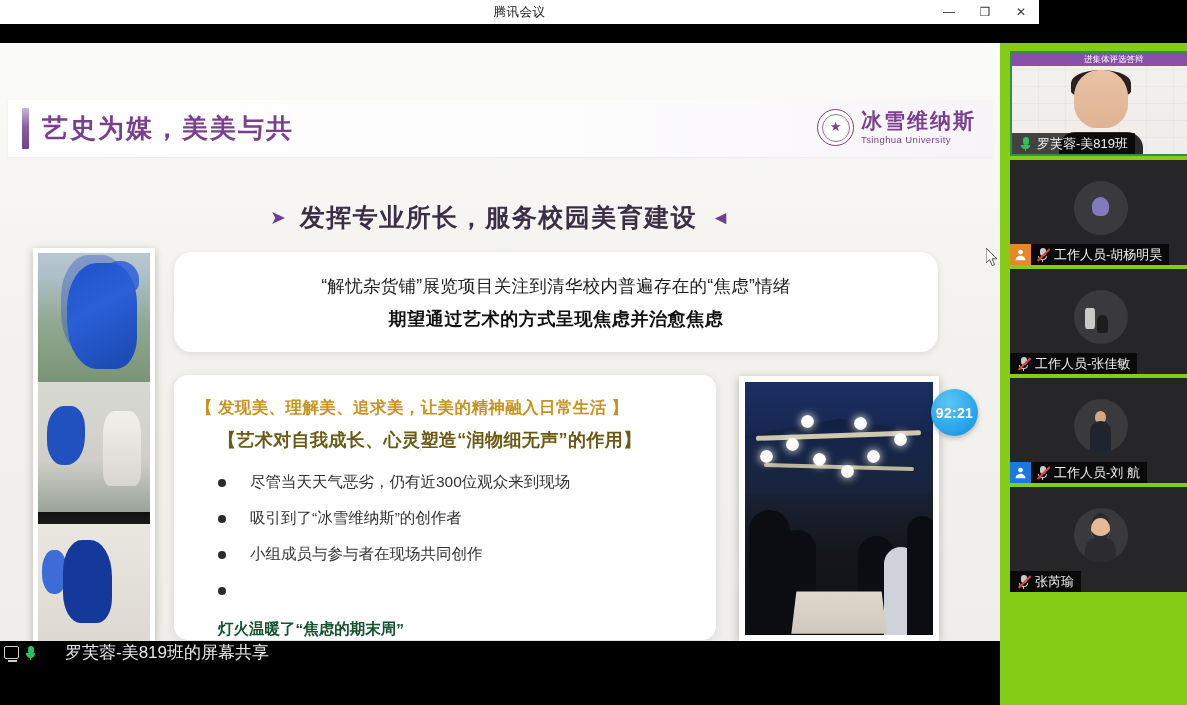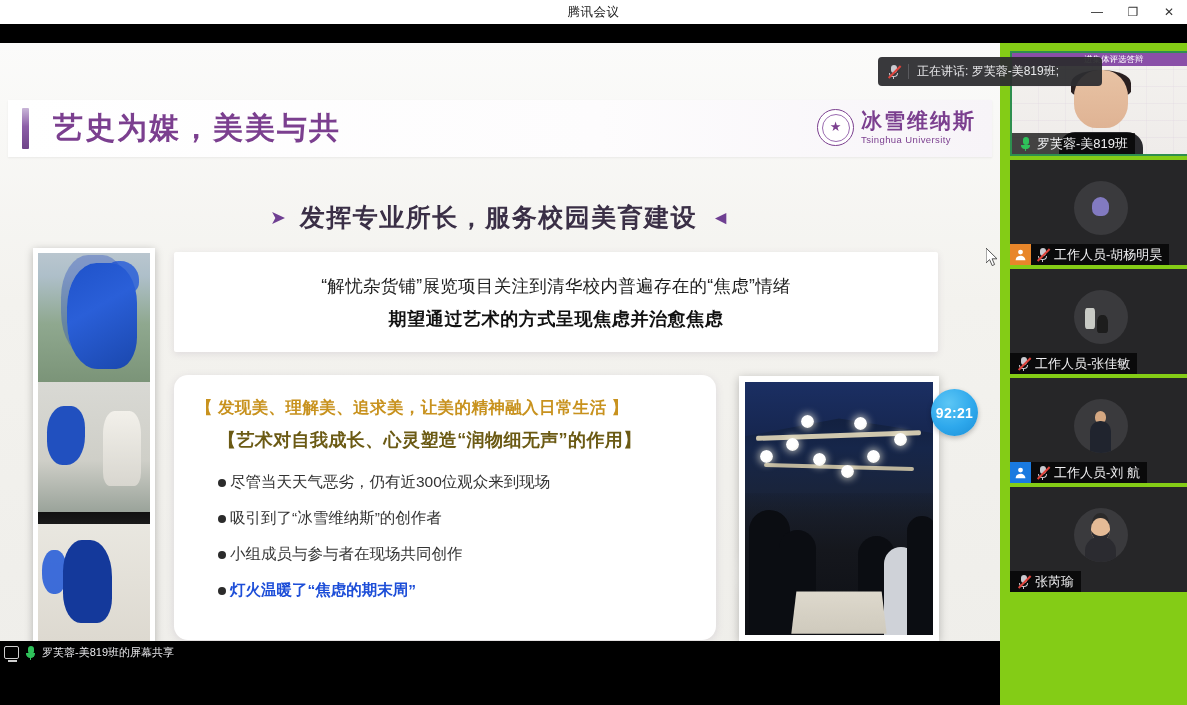--- a/index.html
+++ b/index.html
@@ -1,20 +1,20 @@
 <!DOCTYPE html>
 <html><head>
 <meta charset="utf-8">
 <style>
   * { margin:0; padding:0; box-sizing:border-box; }
   html,body { width:1187px; height:705px; overflow:hidden; background:#000; }
   body { font-family:"Liberation Sans", sans-serif; }
 
   
-  .titlebar{position:absolute;left:0;top:0;width:1187px;height:24px;background:#ffffff;
+  .titlebar{position:absolute;left:0;top:0;width:1039px;height:24px;background:#ffffff;
     display:flex;align-items:center;justify-content:center;}
   .titlebar .apptitle{font-size:12.5px;color:#1a1a1a;letter-spacing:.5px;}
   .wincontrols{position:absolute;right:0;top:0;height:24px;display:flex;}
   .wincontrols .wbtn{width:36px;height:24px;display:flex;align-items:center;justify-content:center;
     color:#333;font-size:12px;}
 
   
   .appbody{position:absolute;left:0;top:24px;width:1187px;height:681px;background:#000;}
 
   
@@ -33,21 +33,21 @@
       radial-gradient(ellipse 58px 66px at 540px 72px,#ffffff 0 60%,rgba(255,255,255,0) 70%),
       radial-gradient(ellipse 66px 70px at 660px 92px,#ffffff 0 60%,rgba(255,255,255,0) 72%);
     filter:blur(1px);}
 
   
   .slidehead{position:absolute;left:8px;top:57px;width:984px;height:57px;
     background:linear-gradient(90deg,#ffffff 0%,#fdfcfd 60%,#f7f4f8 100%);
     box-shadow:0 1px 2px rgba(0,0,0,.06);display:flex;align-items:center;}
   .slidehead .accent{width:7px;height:41px;margin-left:14px;border-radius:1px;
     background:linear-gradient(180deg,#c9b6d8 0%,#8d5fa8 45%,#6f4489 100%);}
-  .slidehead .htitle{margin-left:24px;font-size:30px;font-weight:700;color:#7b3f8f;
+  .slidehead .htitle{margin-left:13px;font-size:26px;font-weight:700;color:#7b3f8f;
     font-family:"Liberation Serif", serif;letter-spacing:2px;
     text-shadow:0 1px 0 rgba(255,255,255,.8);}
   .thulogo{position:absolute;right:16px;top:9px;display:flex;align-items:center;gap:7px;}
   .thuseal{width:37px;height:37px;border-radius:50%;border:1.6px solid #7b3f8f;position:relative;
     background:#fff;}
   .thuseal::before{content:"";position:absolute;left:3.5px;top:3.5px;width:26px;height:26px;
     border-radius:50%;border:1px solid #9a6bb0;}
   .thuseal::after{content:"★";position:absolute;left:0;right:0;top:7px;text-align:center;
     color:#7b3f8f;font-size:13px;line-height:20px;}
   .thutext{display:flex;flex-direction:column;align-items:flex-start;line-height:1;}
@@ -57,21 +57,21 @@
 
   
   .sectitle{position:absolute;left:0;top:158px;width:1000px;display:flex;align-items:center;
     justify-content:center;gap:14px;}
   .sectitle .txt{font-size:25px;font-weight:700;color:#3a2f46;letter-spacing:1.5px;
     font-family:"Liberation Sans", sans-serif;}
   .arw{color:#6f3f92;font-size:19px;line-height:1;}
 
   
   .card-statement{position:absolute;left:174px;top:209px;width:764px;height:100px;background:#fff;
-    border-radius:2px;box-shadow:0 2px 7px rgba(90,70,110,.13);
+    border-radius:18px;box-shadow:0 2px 7px rgba(90,70,110,.13);
     display:flex;flex-direction:column;align-items:center;justify-content:center;gap:9px;}
   .st-l1{font-size:17.5px;color:#1d1d1d;letter-spacing:.3px;}
   .st-l2{font-size:18px;color:#111;font-weight:700;letter-spacing:.6px;}
 
   
   .photostrip{position:absolute;left:33px;top:205px;width:122px;height:398px;background:#fff;
     padding:5px;box-shadow:0 2px 8px rgba(0,0,0,.25);}
   .ps-inner{width:100%;height:100%;display:flex;flex-direction:column;}
   .ps-img{width:100%;flex:1;position:relative;overflow:hidden;}
   .ps1{background:linear-gradient(180deg,#b9c6cf 0%,#aebfc9 18%,#8fa88f 55%,#7b9478 100%);}
@@ -90,23 +90,23 @@
     background:#14399b;border-radius:38% 44% 30% 36%;}
   .ps3::before{content:"";position:absolute;left:4%;top:30%;width:22%;height:34%;
     background:#2a5fd8;border-radius:46%;opacity:.9;}
 
   
   .card-bullets{position:absolute;left:174px;top:332px;width:542px;height:265px;background:#fff;
     border-radius:14px;box-shadow:0 2px 9px rgba(90,70,110,.14);padding:22px 22px 0 22px;}
   .bl-head1{font-size:16.5px;font-weight:700;color:#c8921e;letter-spacing:.4px;}
   .bl-head2{font-size:18px;font-weight:700;color:#6b5a14;letter-spacing:.4px;margin:9px 0 0 22px;}
   .bl-list{margin:20px 0 0 22px;display:flex;flex-direction:column;gap:15px;}
-  .bl-item{display:flex;align-items:flex-start;gap:4px;font-size:15.5px;color:#333;}
+  .bl-item{display:flex;align-items:flex-start;gap:24px;font-size:15.5px;color:#333;}
   .bl-dot{width:8px;height:8px;border-radius:50%;background:#2b2b2b;margin-top:7px;flex:0 0 8px;}
-  .bl-item.strong{font-weight:700;color:#1d4ed8;}
+  .bl-item.strong{font-weight:700;color:#14532d;flex-direction:column;}
 
   
   .photo-right{position:absolute;left:739px;top:333px;width:200px;height:265px;background:#fff;
     padding:6px;box-shadow:0 2px 9px rgba(0,0,0,.25);}
   .pr-inner{width:100%;height:100%;position:relative;overflow:hidden;
     background:linear-gradient(180deg,#0f1a33 0%,#16264a 26%,#1b2334 52%,#20242c 100%);}
   .pr-canopy{position:absolute;left:-6%;top:0;width:112%;height:36%;
     background:linear-gradient(180deg,#1b2f63 0%,#16264f 60%,#101a36 100%);
     clip-path:polygon(0 0,100% 0,100% 58%,50% 40%,0 62%);}
   .pr-beam{position:absolute;left:6%;top:20%;width:88%;height:5px;background:#cfc7ae;
@@ -202,21 +202,21 @@
     background-image:repeating-linear-gradient(0deg,transparent 0 16px,rgba(140,90,170,.25) 16px 17px),
       repeating-linear-gradient(90deg,transparent 0 26px,rgba(140,90,170,.22) 26px 27px);}
 
   
   .statusbar{position:absolute;left:0;bottom:0;width:1000px;height:22px;background:#000;
     display:flex;align-items:center;gap:5px;padding-left:4px;}
   .share-ic{width:15px;height:13px;border:1.5px solid #cfcfcf;border-radius:2px;position:relative;
     flex:0 0 15px;}
   .share-ic::after{content:"";position:absolute;left:3px;bottom:-4px;width:9px;height:1.6px;
     background:#cfcfcf;}
-  .statusbar .sbtxt{color:#e9e9ec;font-size:11px;white-space:nowrap;}
+  .statusbar .sbtxt{color:#e9e9ec;font-size:17px;white-space:nowrap;margin-left:23px;}
 
   
   .cursor{position:absolute;left:986px;top:224px;width:13px;height:19px;z-index:40;}
 </style>
 </head>
 <body>
 
 <div class="titlebar">
   <div class="apptitle">腾讯会议</div>
   <div class="wincontrols">
@@ -317,30 +317,20 @@
       <span class="share-ic"></span>
       <span class="mic-muted mic-on">
         <span class="body"></span>
           <span class="stand"></span>
           <span class="pole"></span>
       </span>
       <span class="sbtxt">罗芙蓉-美819班的屏幕共享</span>
     </div>
   </div>
 
-  <div class="speakertip">
-    <span class="mic-muted">
-      <span class="body"></span>
-        <span class="stand"></span>
-        <span class="pole"></span>
-        <span class="slash"></span>
-    </span>
-    <span class="divider"></span>
-    <span class="tiptext">正在讲话: 罗芙蓉-美819班;</span>
-  </div>
 
   <div class="rail">
 
     <div class="tile active">
       <div class="speakervid">
         <div class="purplebar">
           <span>进集体评选答辩</span>
         </div>
         <div class="wmgrid"></div>
         <div class="hair"></div>

